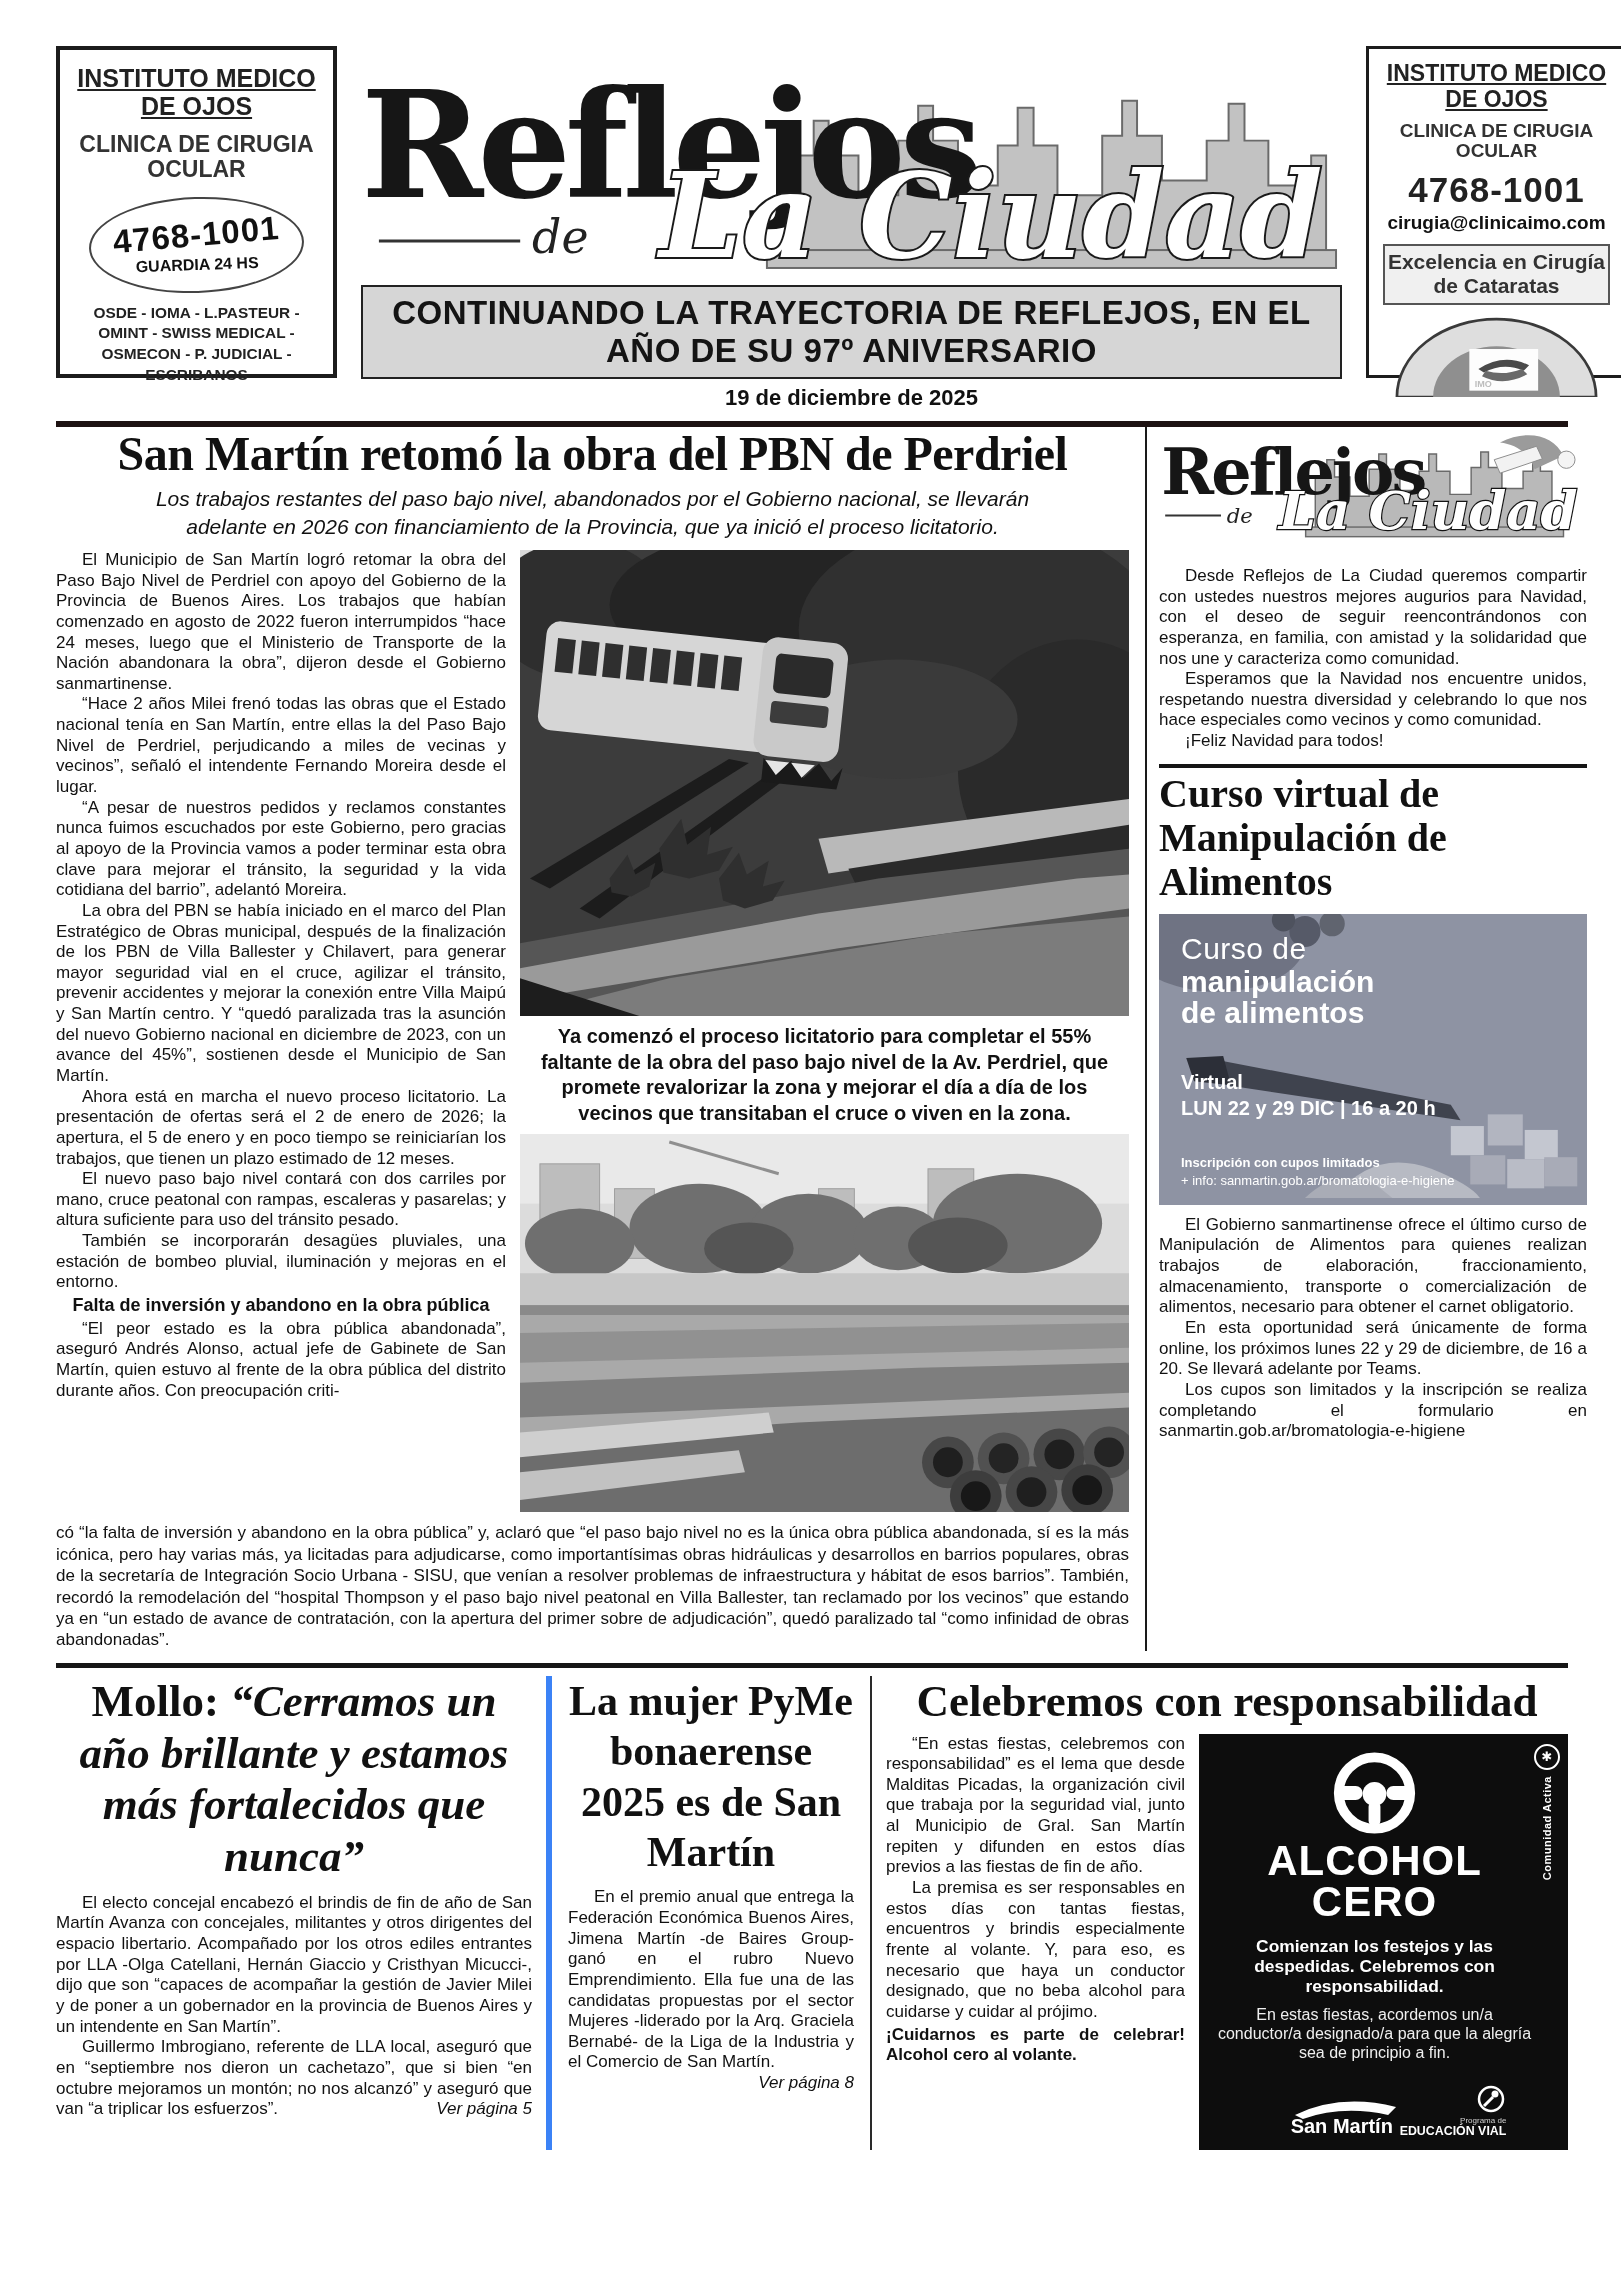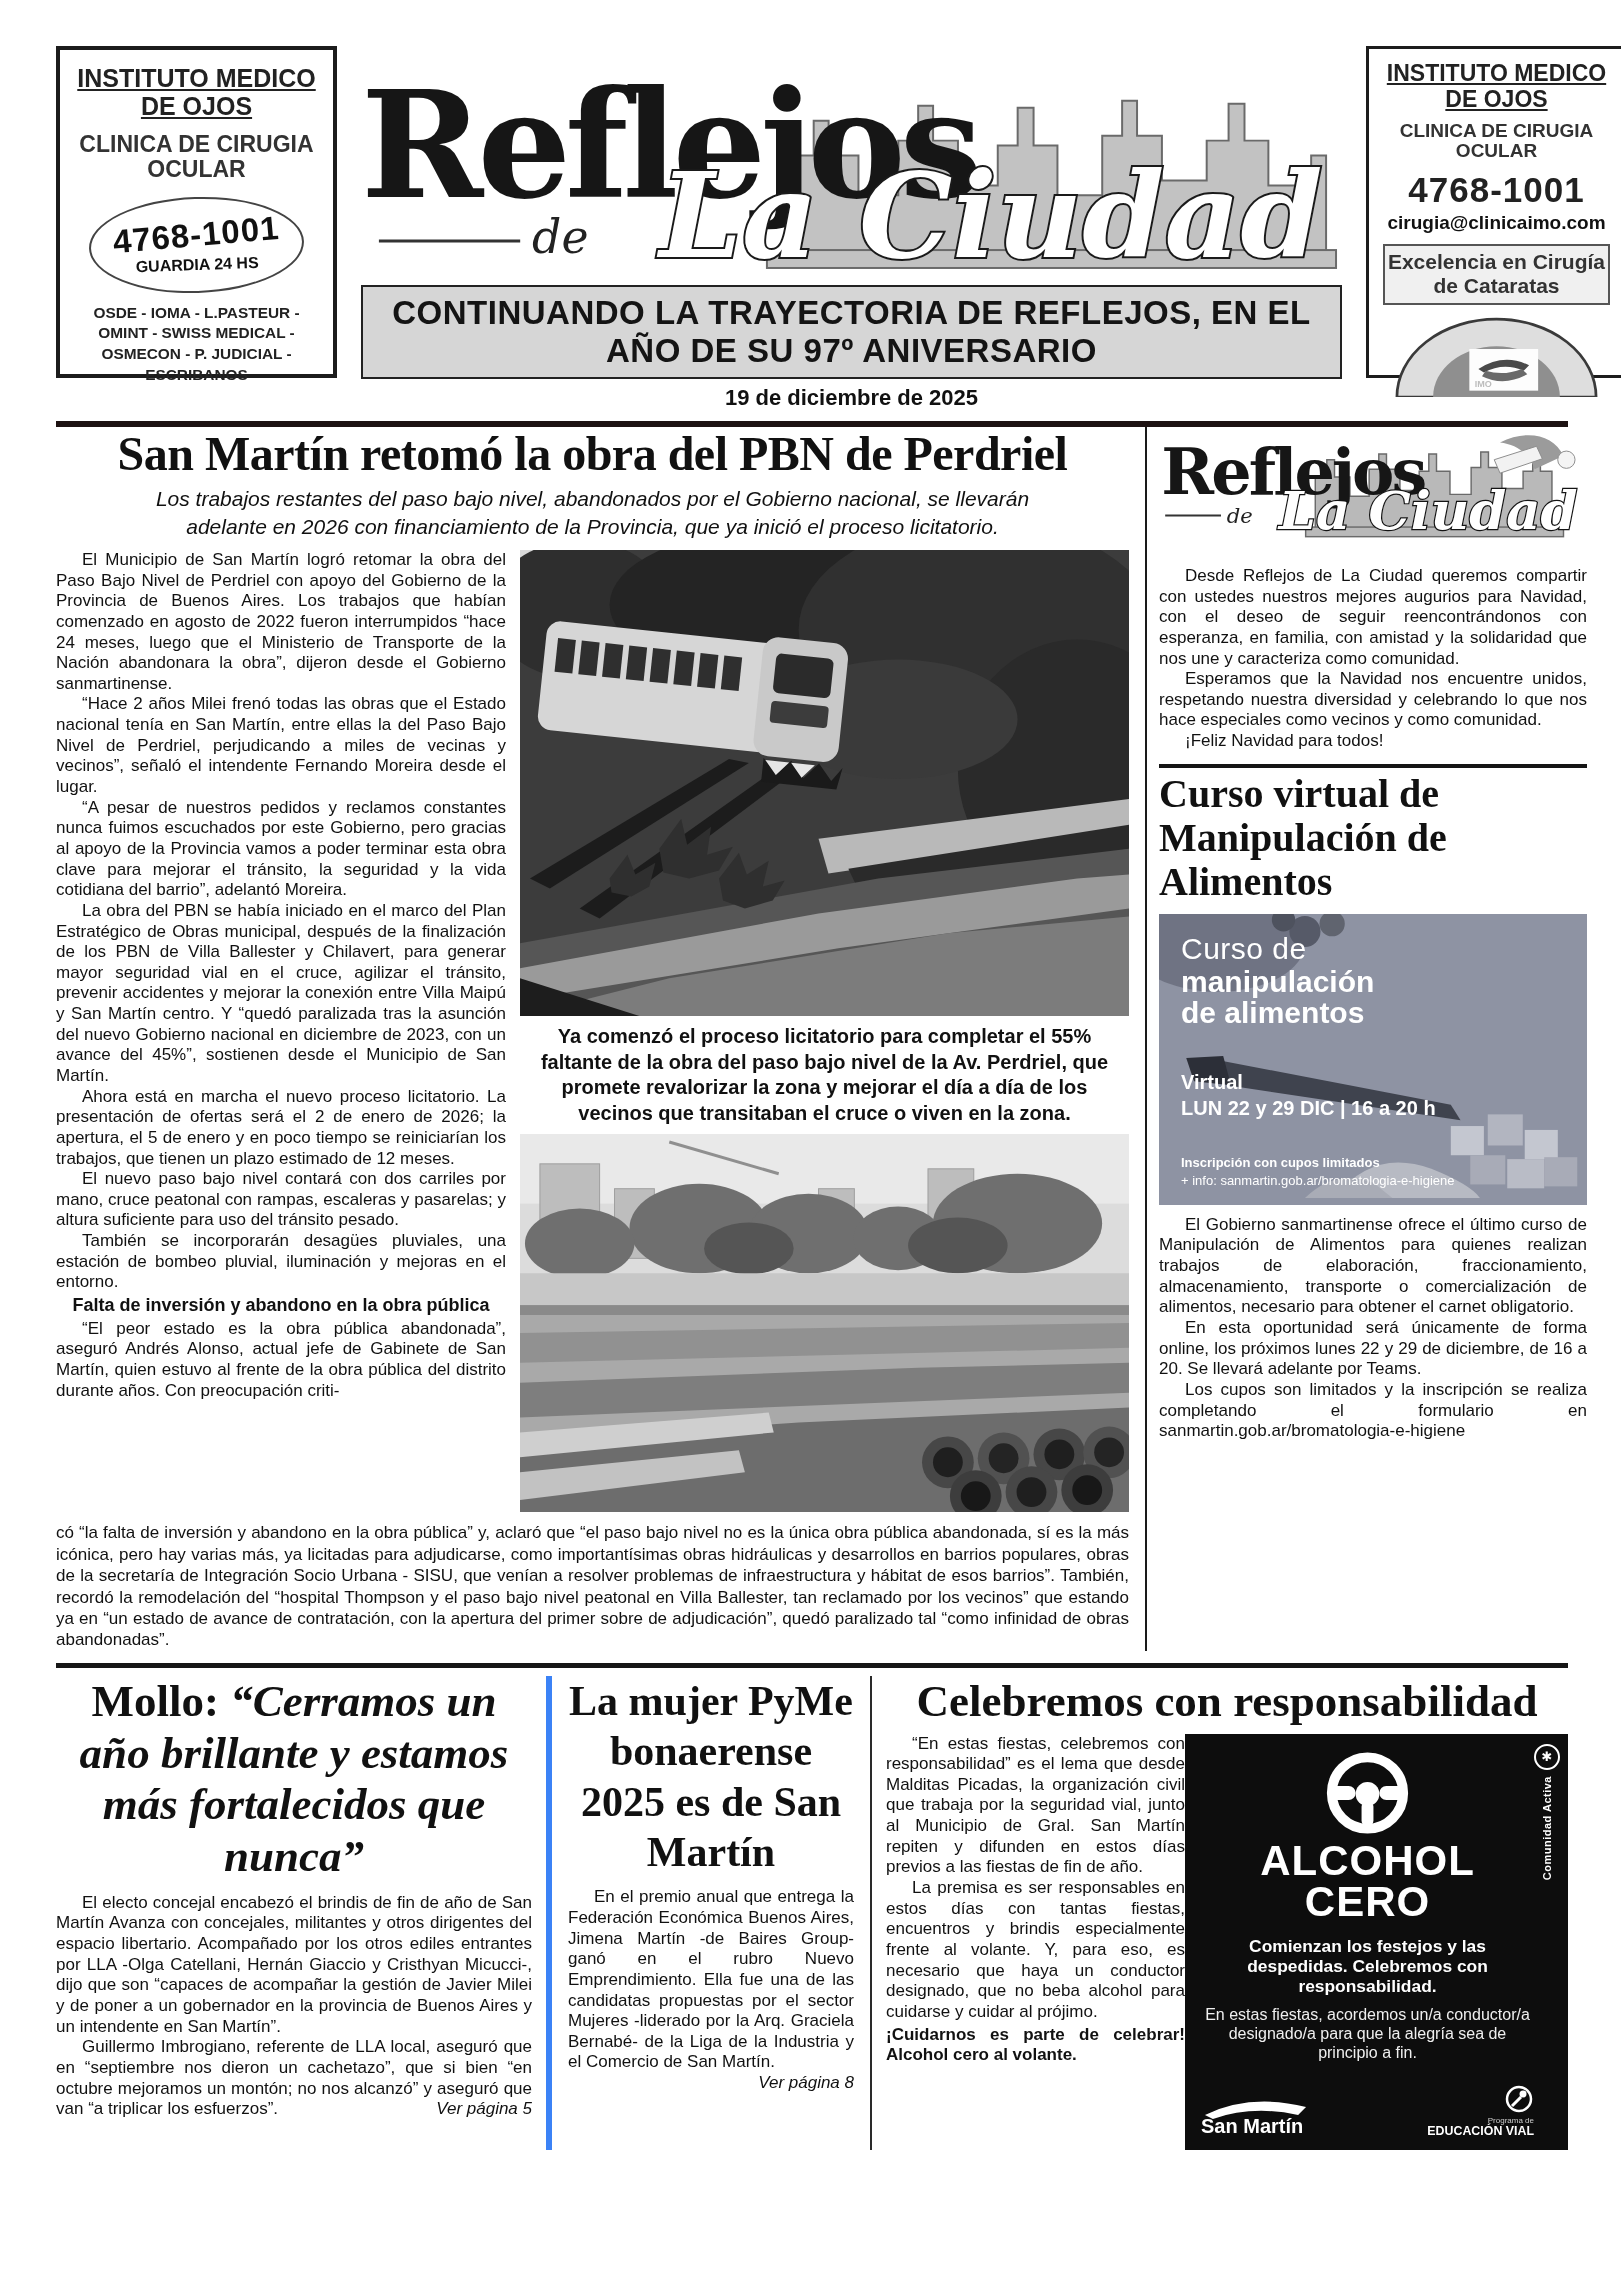--- a/index.html
+++ b/index.html
@@ -69,30 +69,30 @@
   .b-celebremos{padding-left:14px;}
   h2.b-head{font-family:"Liberation Serif","DejaVu Serif",serif;font-weight:bold;text-align:center;
     margin:0 0 10px;line-height:1.15;}
   .b-mollo h2{font-size:45px;}
   .b-mollo h2 .quote{font-style:italic;}
   .b-pyme h2{font-size:42px;line-height:1.2;}
   .b-celebremos h2{font-size:45px;margin-bottom:6px;}
   .see-page{font-style:italic;text-align:right;font-size:17px;}
   .mollo-last{position:relative;}
   .mollo-last .see-page{position:absolute;right:0;bottom:0;background:#fff;padding-left:8px;}
-  .ceb-grid{display:grid;grid-template-columns:299px 1fr;}
+  .ceb-grid{display:grid;grid-template-columns:299px 1fr;column-gap:14px;}
   .closing{font-weight:bold;text-align:center;text-indent:0 !important;margin-top:2px !important;}
   
   .alcohol{position:relative;background:#0d0d0d;color:#fff;height:416px;box-sizing:border-box;
     padding:14px 34px 12px 16px;display:flex;flex-direction:column;}
   .alc-wheel{margin:2px auto 0;}
   .alc-title{font-weight:900;font-size:42px;line-height:.98;text-align:center;letter-spacing:1px;margin-top:4px;}
   .alc-bold{font-weight:bold;font-size:17.4px;line-height:1.15;text-align:center;margin-top:14px;}
   .alc-reg{font-size:16px;line-height:1.18;text-align:center;margin-top:10px;color:#efefef;}
-  .alc-bottom{margin-top:auto;display:flex;justify-content:space-between;align-items:flex-end;}
+  .alc-bottom{margin-top:auto;display:flex;justify-content:center;align-items:flex-end;margin-left:48px;}
   .alc-sm{display:flex;flex-direction:column;align-items:flex-start;}
   .alc-sm .nm{font-weight:bold;font-size:20px;margin-top:-4px;}
   .alc-ev{display:flex;flex-direction:column;align-items:flex-end;font-size:8px;}
   .alc-ev .p{color:#cfcfcf;margin-top:2px;}
   .alc-ev .e{font-weight:bold;font-size:12.4px;line-height:1.05;text-align:left;}
   .vert-brand{position:absolute;top:10px;right:8px;display:flex;flex-direction:column;align-items:center;gap:6px;}
   .vert-brand .star{width:22px;height:22px;border:2px solid #fff;border-radius:50%;display:flex;
     align-items:center;justify-content:center;font-size:13px;font-weight:bold;}
   .vert-brand .vt{writing-mode:vertical-rl;transform:rotate(180deg);font-size:11px;font-weight:bold;
     letter-spacing:0.5px;line-height:1.1;text-align:center;}

